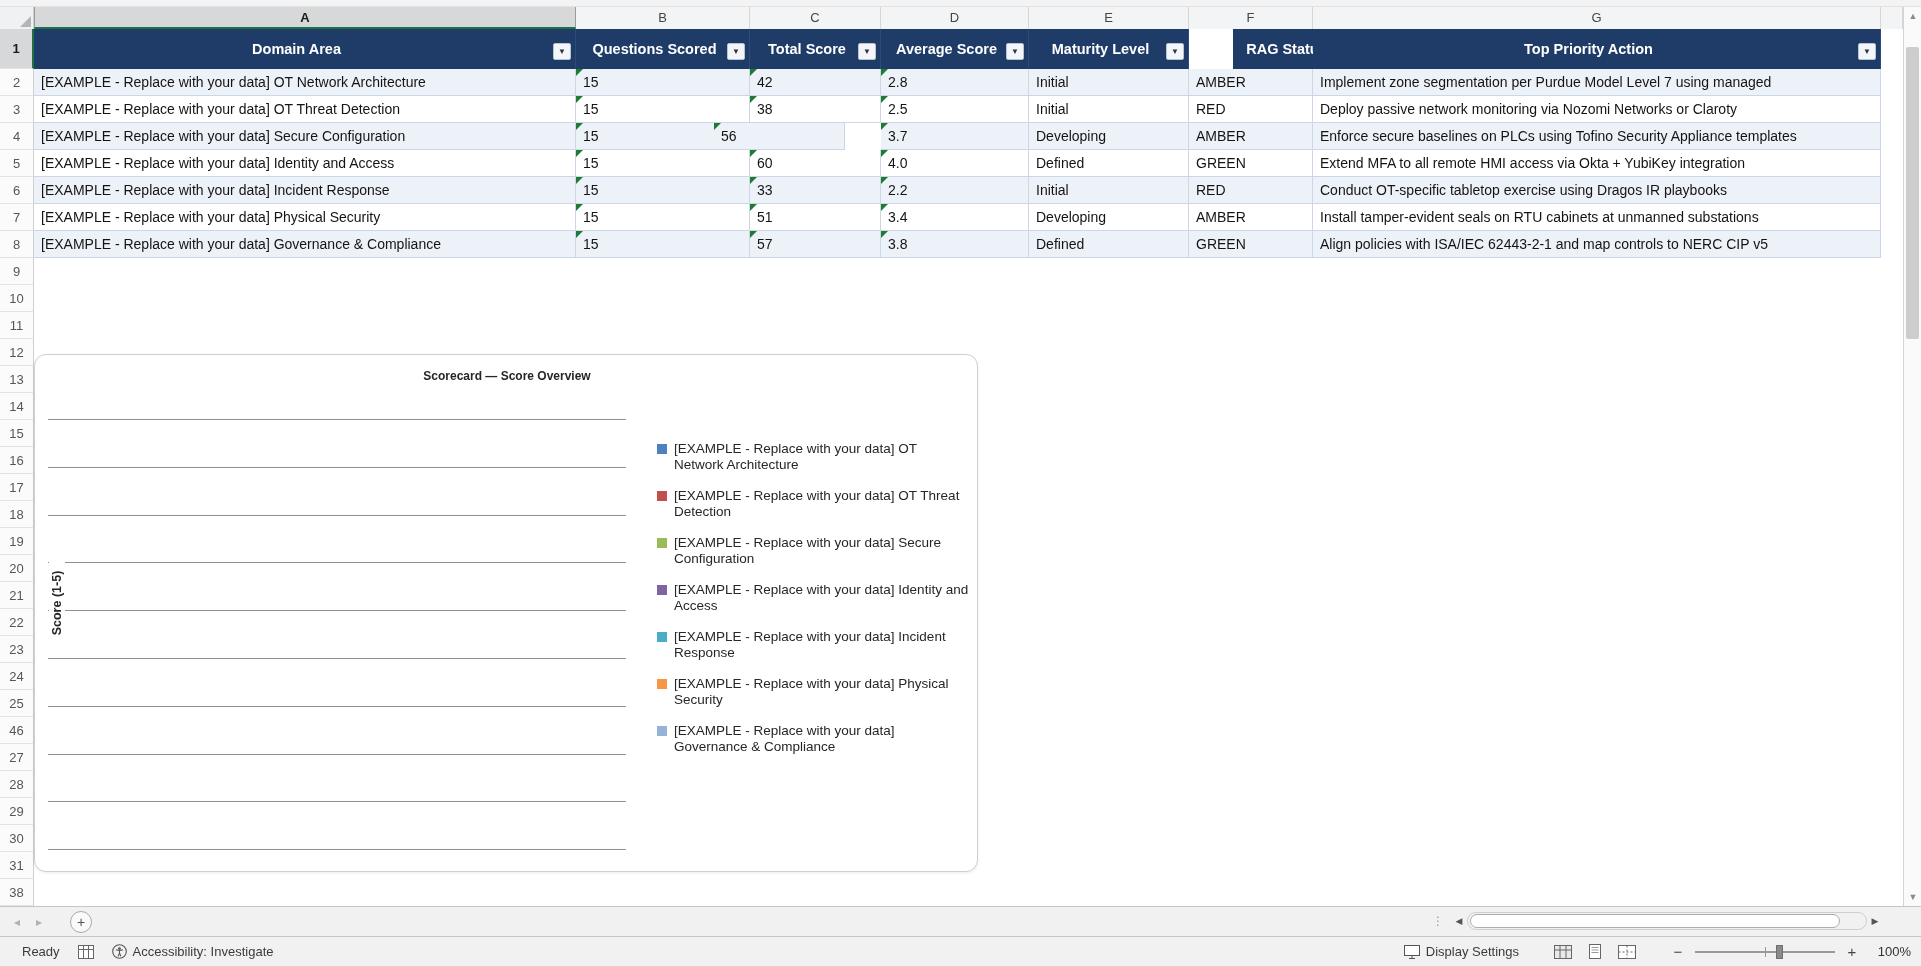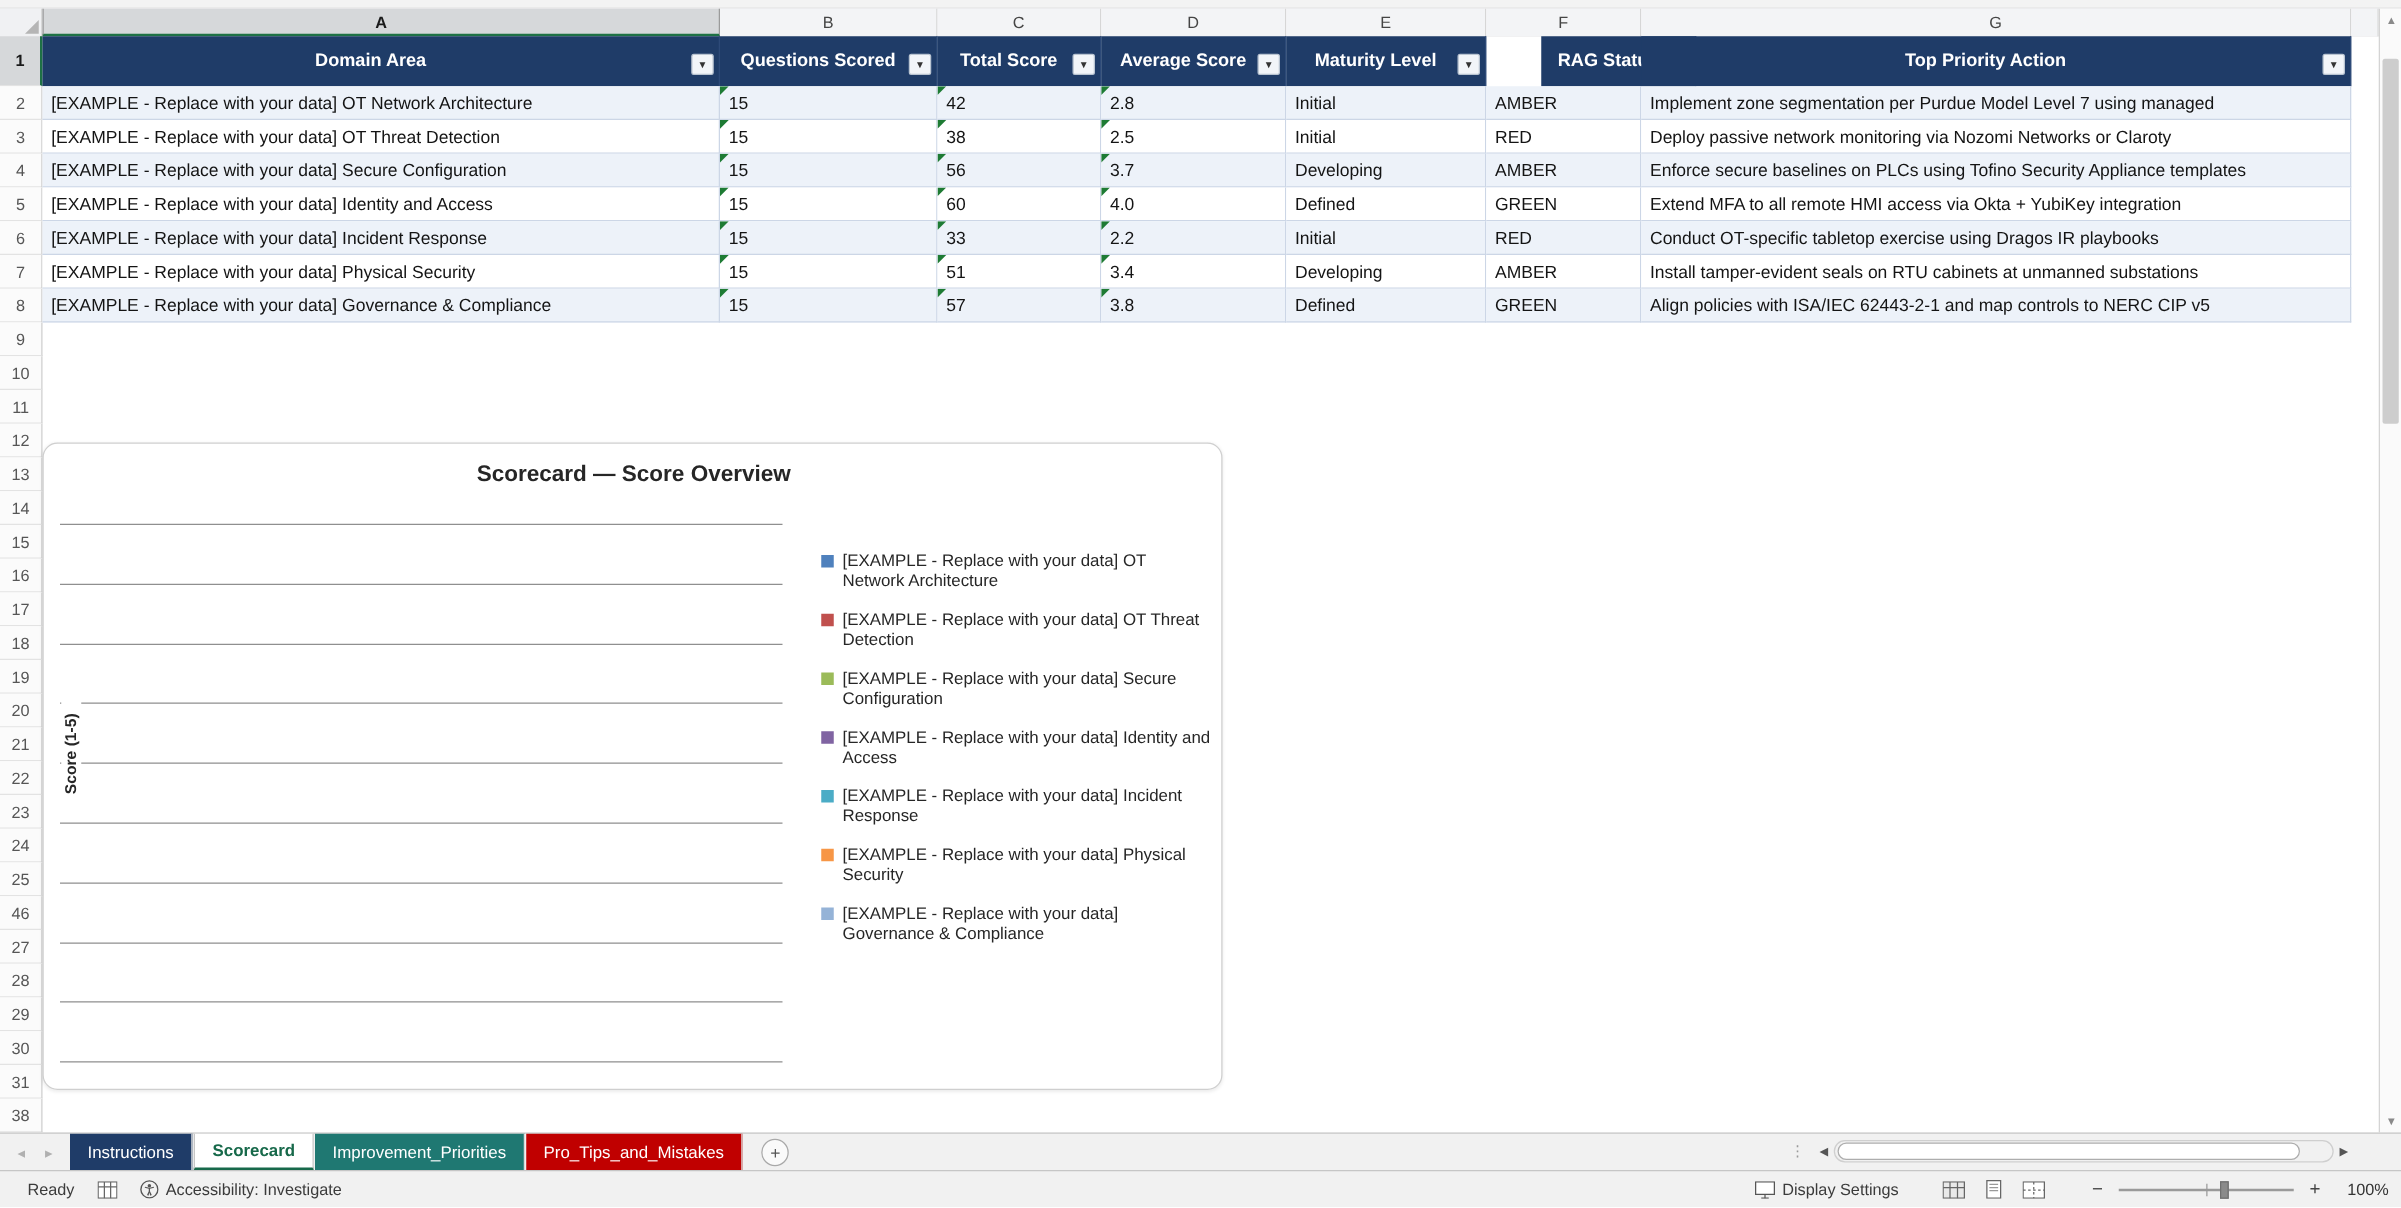--- a/index.html
+++ b/index.html
@@ -23,21 +23,21 @@
 
   
   .hdr-cell { position:absolute; background:#1f3c68; color:#fff; font-weight:bold; font-size:14.5px; display:flex; align-items:center; justify-content:center; border-right:1px solid #2d4a78; }
   .filter-btn { position:absolute; right:4px; bottom:9px; width:18px; height:17px; background:#f2f5f9; border:1px solid #b9c4d1; border-radius:2px; font-size:8px; color:#333; display:flex; align-items:center; justify-content:center; cursor:default; }
   .cell { position:absolute; font-size:14px; color:#141414; padding:5px 6px 0 7px; white-space:nowrap; overflow:hidden; border-right:1px solid #ccd6e6; border-bottom:1px solid #ccd6e6; background:#fff; }
   .cell.band { background:#edf2f9; }
   .err-tri { position:absolute; left:0; top:0; width:0; height:0; border-top:7px solid #1e7b34; border-right:7px solid transparent; }
 
   
   .chart-box { position:absolute; left:34px; top:354px; width:944px; height:518px; background:#fff; border:1px solid #cfcfcf; border-radius:12px; box-shadow:0 1px 3px rgba(0,0,0,.08); z-index:5; }
-  .chart-title { position:absolute; left:0; top:14px; width:944px; text-align:center; font-size:18px; font-weight:bold; color:#262626; }
+  .chart-title { position:absolute; left:0; top:14px; width:944px; text-align:center; font-size:12px; font-weight:bold; color:#262626; }
   .gridline { position:absolute; left:13px; width:578px; height:0; border-top:1px solid #8f8f8f; }
   .y-axis-label { position:absolute; left:-24px; top:240px; width:92px; text-align:center; font-size:12.5px; font-weight:bold; color:#262626; transform:rotate(-90deg); background:#fff; padding:1px 3px; z-index:6; }
   .legend { position:absolute; left:622px; top:86px; width:312px; }
   .legend-item { position:relative; padding-left:17px; margin-bottom:11px; font-size:13.5px; line-height:1.22; color:#262626; min-height:36px; }
   .legend-swatch { position:absolute; left:0; top:3px; width:10px; height:10px; }
 
   
   .vscroll { position:absolute; left:1903px; top:7px; width:18px; height:899px; background:#fafafa; border-left:1px solid #d4d4d4; }
   .vscroll .arrow { position:absolute; left:0; width:18px; height:18px; color:#8a8a8a; font-size:9px; display:flex; align-items:center; justify-content:center; }
   .v-thumb { position:absolute; left:2px; top:40px; width:13px; height:292px; background:#cdcdcd; border-radius:2px; }
@@ -162,21 +162,21 @@
       <div class="cell band" style="left: 1313px; top: 69px; width: 568px; height: 27px;">Implement zone segmentation per Purdue Model Level 7 using managed</div>
       <div class="cell" style="left: 34px; top: 96px; width: 542px; height: 27px;">[EXAMPLE - Replace with your data] OT Threat Detection</div>
       <div class="cell" style="left: 576px; top: 96px; width: 174px; height: 27px;">15<div class="err-tri"></div></div>
       <div class="cell" style="left: 750px; top: 96px; width: 131px; height: 27px;">38<div class="err-tri"></div></div>
       <div class="cell" style="left: 881px; top: 96px; width: 148px; height: 27px;">2.5<div class="err-tri"></div></div>
       <div class="cell" style="left: 1029px; top: 96px; width: 160px; height: 27px;">Initial</div>
       <div class="cell" style="left: 1189px; top: 96px; width: 124px; height: 27px;">RED</div>
       <div class="cell" style="left: 1313px; top: 96px; width: 568px; height: 27px;">Deploy passive network monitoring via Nozomi Networks or Claroty</div>
       <div class="cell band" style="left: 34px; top: 123px; width: 542px; height: 27px;">[EXAMPLE - Replace with your data] Secure Configuration</div>
       <div class="cell band" style="left: 576px; top: 123px; width: 174px; height: 27px;">15<div class="err-tri"></div></div>
-      <div class="cell band" style="left: 750px; top: 123px; width: 131px; height: 27px;">56<div class="err-tri"></div></div>
+      <div class="cell band" style="left: 714px; top: 123px; width: 131px; height: 27px;">56<div class="err-tri"></div></div>
       <div class="cell band" style="left: 881px; top: 123px; width: 148px; height: 27px;">3.7<div class="err-tri"></div></div>
       <div class="cell band" style="left: 1029px; top: 123px; width: 160px; height: 27px;">Developing</div>
       <div class="cell band" style="left: 1189px; top: 123px; width: 124px; height: 27px;">AMBER</div>
       <div class="cell band" style="left: 1313px; top: 123px; width: 568px; height: 27px;">Enforce secure baselines on PLCs using Tofino Security Appliance templates</div>
       <div class="cell" style="left: 34px; top: 150px; width: 542px; height: 27px;">[EXAMPLE - Replace with your data] Identity and Access</div>
       <div class="cell" style="left: 576px; top: 150px; width: 174px; height: 27px;">15<div class="err-tri"></div></div>
       <div class="cell" style="left: 750px; top: 150px; width: 131px; height: 27px;">60<div class="err-tri"></div></div>
       <div class="cell" style="left: 881px; top: 150px; width: 148px; height: 27px;">4.0<div class="err-tri"></div></div>
       <div class="cell" style="left: 1029px; top: 150px; width: 160px; height: 27px;">Defined</div>
       <div class="cell" style="left: 1189px; top: 150px; width: 124px; height: 27px;">GREEN</div>
@@ -234,26 +234,20 @@
     <div class="arrow" style="top:0;">▲</div>
     <div class="v-thumb"></div>
     <div class="arrow" style="bottom:0;">▼</div>
   </div>
 
   <div class="tabbar">
     <div class="tab-nav">
       <span>◂</span>
       <span>▸</span>
     </div>
-    <div id="tabs" style="display:flex;align-items:stretch;">
-        <div class="sheet-tab" style="background: rgb(31, 60, 104); color: rgb(255, 255, 255);">Instructions</div>
-        <div class="sheet-tab active" style="background: rgb(255, 255, 255); color: rgb(23, 105, 74);">Scorecard</div>
-        <div class="sheet-tab" style="background: rgb(31, 120, 114); color: rgb(255, 255, 255);">Improvement_Priorities</div>
-        <div class="sheet-tab" style="background: rgb(192, 0, 0); color: rgb(255, 255, 255);">Pro_Tips_and_Mistakes</div>
-      </div>
     <div class="add-sheet">+</div>
   </div>
 
   <div class="hscroll">
     <span class="h-dots">⋮</span>
     <div class="h-arrow">◀</div>
     <div class="h-track">
       <div class="h-thumb"></div>
     </div>
     <div class="h-arrow">▶</div>

